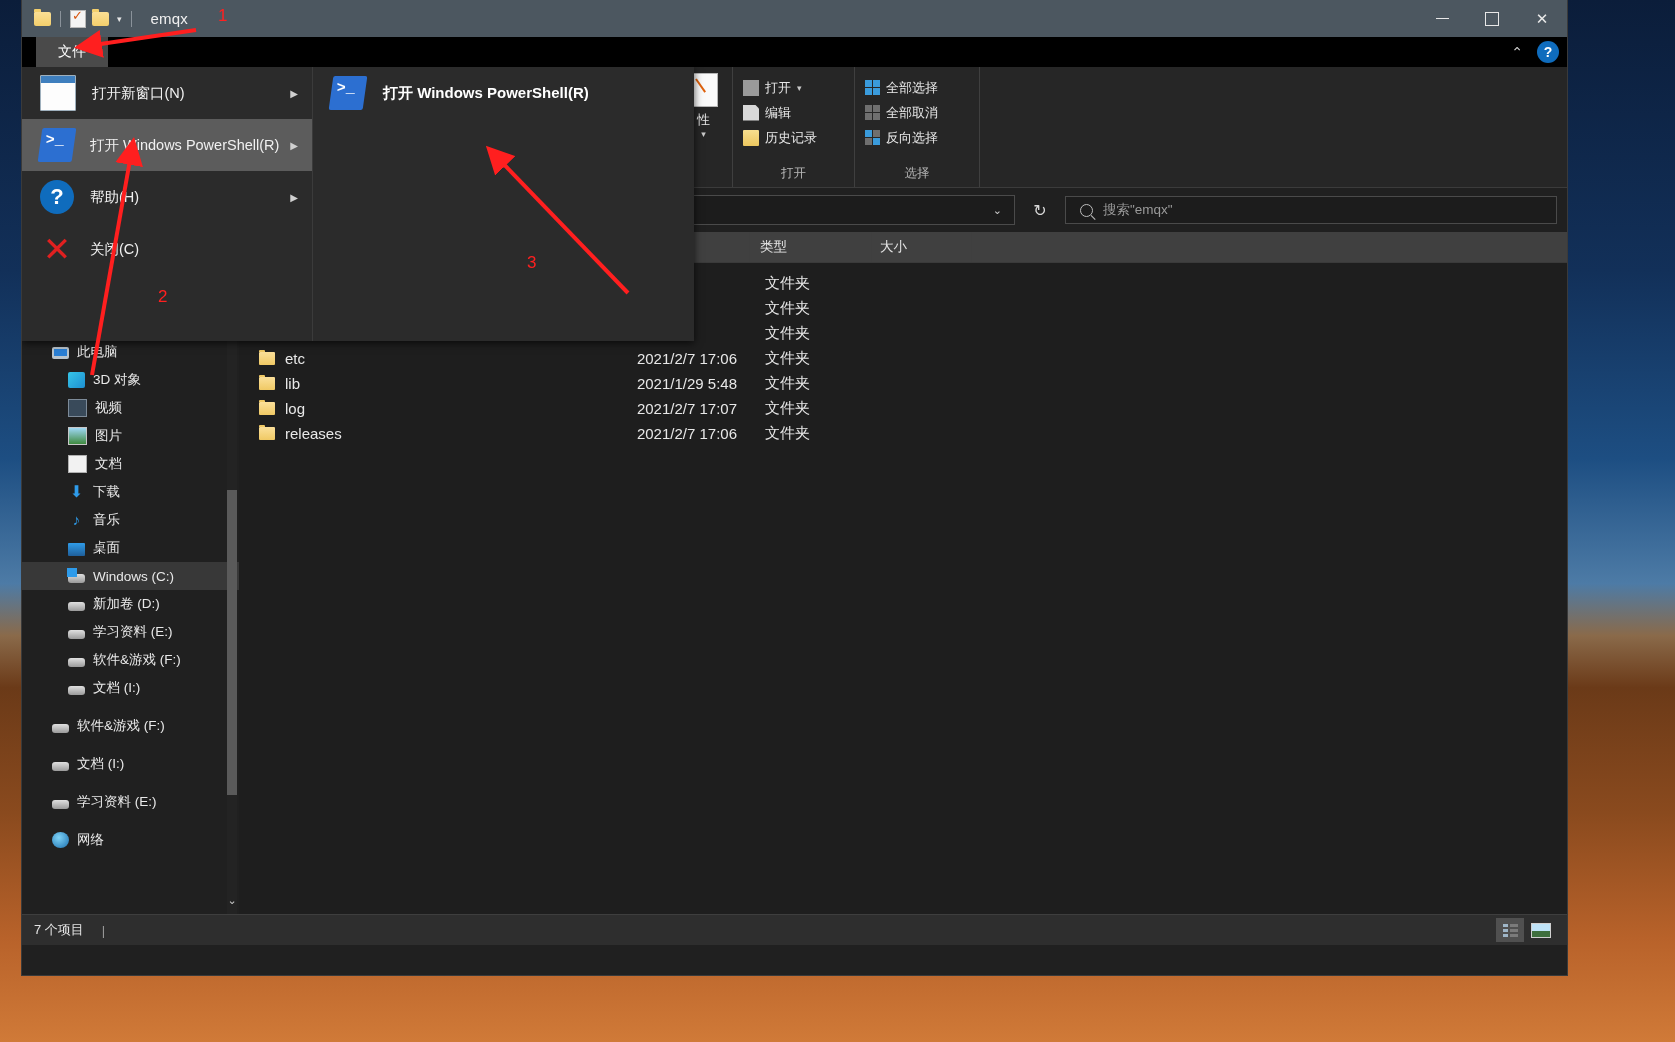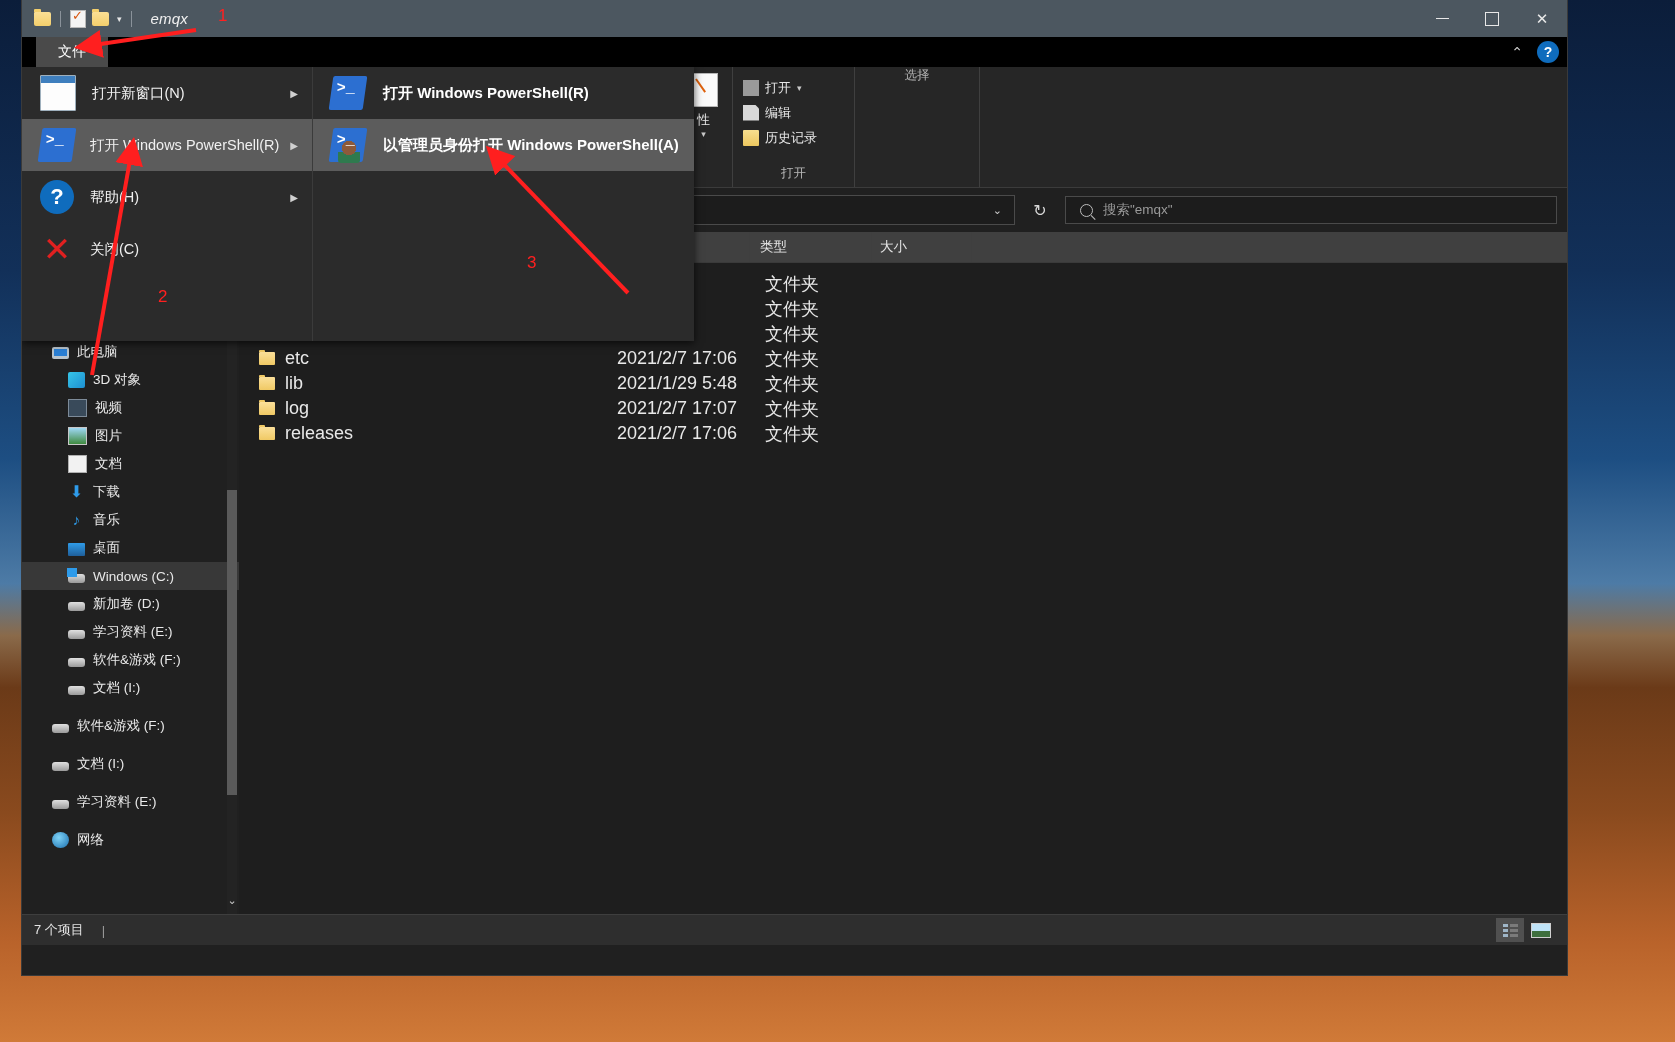--- a/index.html
+++ b/index.html
@@ -56,21 +56,21 @@
     border: 1px solid #b9b9b9; position: relative;
   }
   .prop-ico:after {
     content: "✓"; position: absolute; left: 1px; top: -3px;
     font-size: 13px; color: #d8560f; font-weight: bold;
   }
   .qat-caret {
     color: #e6e6e6; font-size: 9px; margin-left: 2px;
   }
   #win-title {
-    color: #f0f0f0; font-size: 15px; margin-left: 10px; letter-spacing: .2px; font-style: italic;
+    color: #f0f0f0; font-size: 15px; margin-left: 10px; letter-spacing: .2px;
   }
   #annot1 {
     position: absolute; left: 196px; top: 6px;
     color: #ff2020; font-size: 17px; font-weight: 500;
   }
   .winbtns { margin-left: auto; display: flex; height: 37px; }
   .winbtn {
     width: 50px; height: 37px; display: flex; align-items: center; justify-content: center;
     color: #eaeaea; font-size: 15px;
   }
@@ -237,21 +237,21 @@
     color: #e4e4e4; font-size: 13.5px; height: 30px; line-height: 30px;
     box-sizing: border-box; padding-left: 10px;
     border-left: 1px solid #3f3f3f;
   }
   .col.name { width: 300px; border-left: none; }
   .col.date { width: 210px; }
   .col.type { width: 122px; }
   .col.size { width: 100px; padding-left: 8px; }
   .row {
     height: 25px; display: flex; align-items: center;
-    color: #e8e8e8; font-size: 18px;
+    color: #e8e8e8; font-size: 15px;
   }
   .cell { box-sizing: border-box; }
   .cell.name { width: 300px; display: flex; align-items: center; gap: 10px; padding-left: 20px; }
   .cell.date { width: 210px; text-align: right; padding-right: 12px; }
   .cell.type { width: 122px; padding-left: 16px; }
   .cell.size { width: 100px; }
   .rowfolder {
     width: 16px; height: 13px; flex: 0 0 16px;
     background: linear-gradient(180deg,#fbe09a,#f0c964); border-radius: 1px;
     position: relative;
@@ -433,20 +433,49 @@
         </div>
         <div class="rb-item">
           <span class="mini hist"></span>
           <span class="lbl">历史记录</span>
         </div>
       </div>
       <div class="rb-title">打开</div>
     </div>
 
     <div class="rb-group" style="width:125px;">
+      <div class="rb-body">
+        <div class="rb-item">
+          <span class="sel-ico all">
+              <i></i>
+              <i></i>
+              <i></i>
+              <i></i>
+            </span>
+          <span class="lbl">全部选择</span>
+        </div>
+        <div class="rb-item">
+          <span class="sel-ico">
+              <i></i>
+              <i></i>
+              <i></i>
+              <i></i>
+            </span>
+          <span class="lbl">全部取消</span>
+        </div>
+        <div class="rb-item">
+          <span class="sel-ico inv">
+              <i></i>
+              <i></i>
+              <i></i>
+              <i></i>
+            </span>
+          <span class="lbl">反向选择</span>
+        </div>
+      </div>
       <div class="rb-title">选择</div>
     </div>
 
     <div style="flex:1;background:#262626;"></div>
   </div>
 
   <div id="addressrow">
     <div id="addrbox">
       <span id="addr-caret">⌄</span>
     </div>
@@ -667,26 +696,20 @@
         <span class="fm-ico ico-close-x">✕</span>
         <span>关闭(C)</span>
       </div>
     </div>
 
     <div id="fm-right">
       <div class="fmr-item">
         <span class="fm-ico ico-ps"></span>
         <span>打开 Windows PowerShell(R)</span>
       </div>
-      <div class="fmr-item hl">
-        <span class="fm-ico ico-ps">
-          <span class="ico-ps-admin-person"></span>
-        </span>
-        <span>以管理员身份打开 Windows PowerShell(A)</span>
-      </div>
     </div>
   </div>
 
   <span id="annot2">2</span>
   <span id="annot3">3</span>
 
 </div>
 
 <svg id="arrows" width="1675" height="1042" viewBox="0 0 1675 1042">
   <defs>

